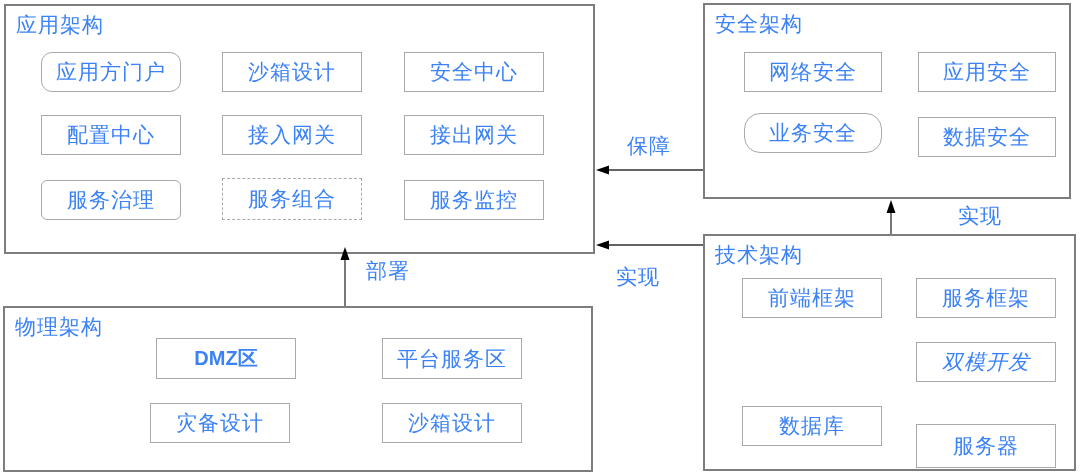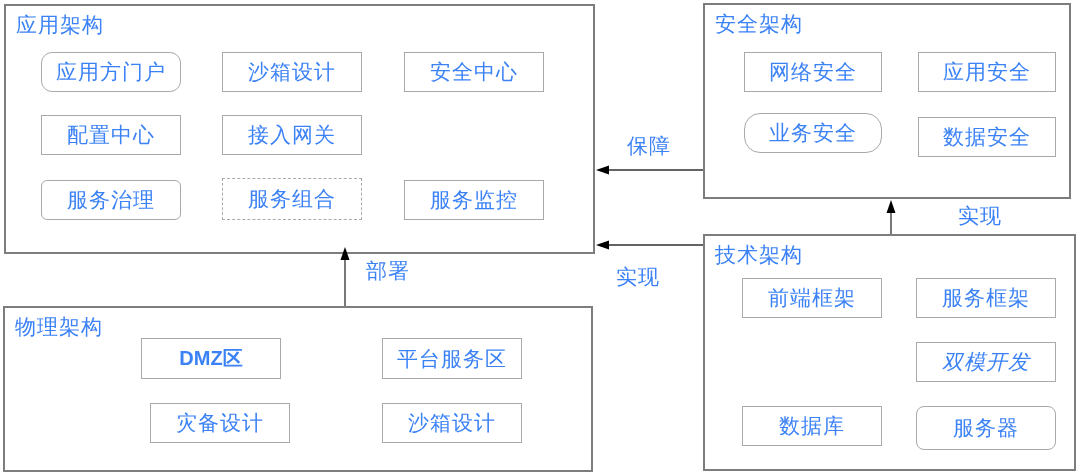--- a/index.html
+++ b/index.html
@@ -65,45 +65,46 @@
 
 <div class="canvas">
 
   <div class="group" style="left:4px; top:4px; width:591px; height:250px;">
     <div class="group-title">应用架构</div>
     <div class="node" style="left:35px; top:46px; width:140px; height:40px;border-radius:11px;">应用方门户</div>
     <div class="node" style="left:216px; top:46px; width:140px; height:40px;">沙箱设计</div>
     <div class="node" style="left:398px; top:46px; width:140px; height:40px;">安全中心</div>
     <div class="node" style="left:35px; top:109px; width:140px; height:40px;">配置中心</div>
     <div class="node" style="left:216px; top:109px; width:140px; height:40px;">接入网关</div>
+    <div class="node" style="left:398px; top:109px; width:140px; height:40px;">接出网关</div>
     <div class="node" style="left:35px; top:174px; width:140px; height:40px;border-radius:6px;">服务治理</div>
     <div class="node dashed" style="left:216px; top:172px; width:140px; height:42px;">服务组合</div>
     <div class="node" style="left:398px; top:174px; width:140px; height:40px;">服务监控</div>
   </div>
 
   <div class="group" style="left:703px; top:3px; width:368px; height:196px;padding-left:8px;">
     <div class="group-title">安全架构</div>
     <div class="node" style="left:39px; top:47px; width:138px; height:40px;">网络安全</div>
     <div class="node" style="left:213px; top:47px; width:138px; height:40px;">应用安全</div>
     <div class="node" style="left:39px; top:108px; width:138px; height:40px;border-radius:16px;">业务安全</div>
     <div class="node" style="left:213px; top:112px; width:138px; height:40px;">数据安全</div>
   </div>
 
   <div class="group" style="left:703px; top:234px; width:373px; height:237px;">
     <div class="group-title">技术架构</div>
     <div class="node" style="left:37px; top:42px; width:140px; height:40px;">前端框架</div>
     <div class="node" style="left:211px; top:42px; width:140px; height:40px;">服务框架</div>
     <div class="node" style="left:211px; top:106px; width:140px; height:40px;font-style:italic;">双模开发</div>
     <div class="node" style="left:37px; top:170px; width:140px; height:40px;">数据库</div>
-    <div class="node" style="left:211px; top:170px; width:140px; height:44px;border-radius:8px;">服务器</div>
+    <div class="node" style="left:211px; top:188px; width:140px; height:44px;">服务器</div>
   </div>
 
   <div class="group" style="left:3px; top:306px; width:590px; height:166px;">
     <div class="group-title">物理架构</div>
-    <div class="node bold-sans" style="left:136px; top:30px; width:140px; height:41px;">DMZ区</div>
+    <div class="node bold-sans" style="left:151px; top:30px; width:140px; height:41px;">DMZ区</div>
     <div class="node" style="left:377px; top:30px; width:140px; height:41px;">平台服务区</div>
     <div class="node" style="left:145px; top:95px; width:140px; height:40px;">灾备设计</div>
     <div class="node" style="left:377px; top:95px; width:140px; height:40px;">沙箱设计</div>
   </div>
 
   <svg class="arrows-layer" width="1080" height="474" viewBox="0 0 1080 474">
 
     <line x1="703" y1="170" x2="608" y2="170" stroke="#303030" stroke-width="1.3"></line>
     <polygon points="596,170 609,165.5 609,174.5" fill="#000000"></polygon>
 

